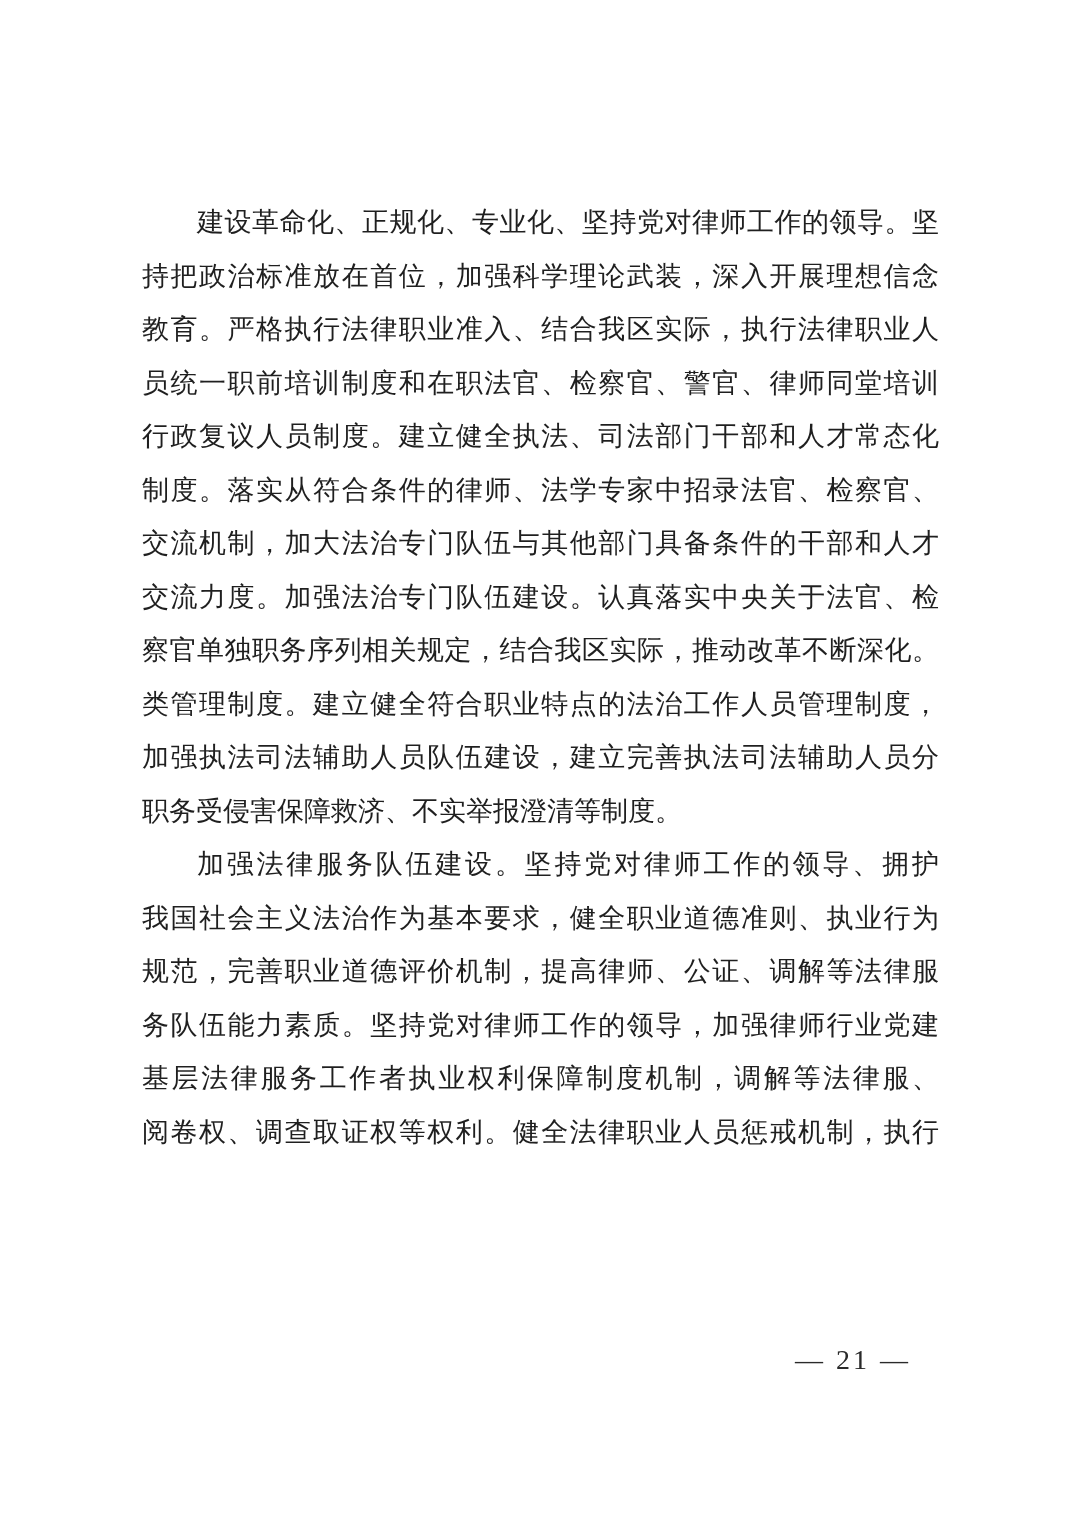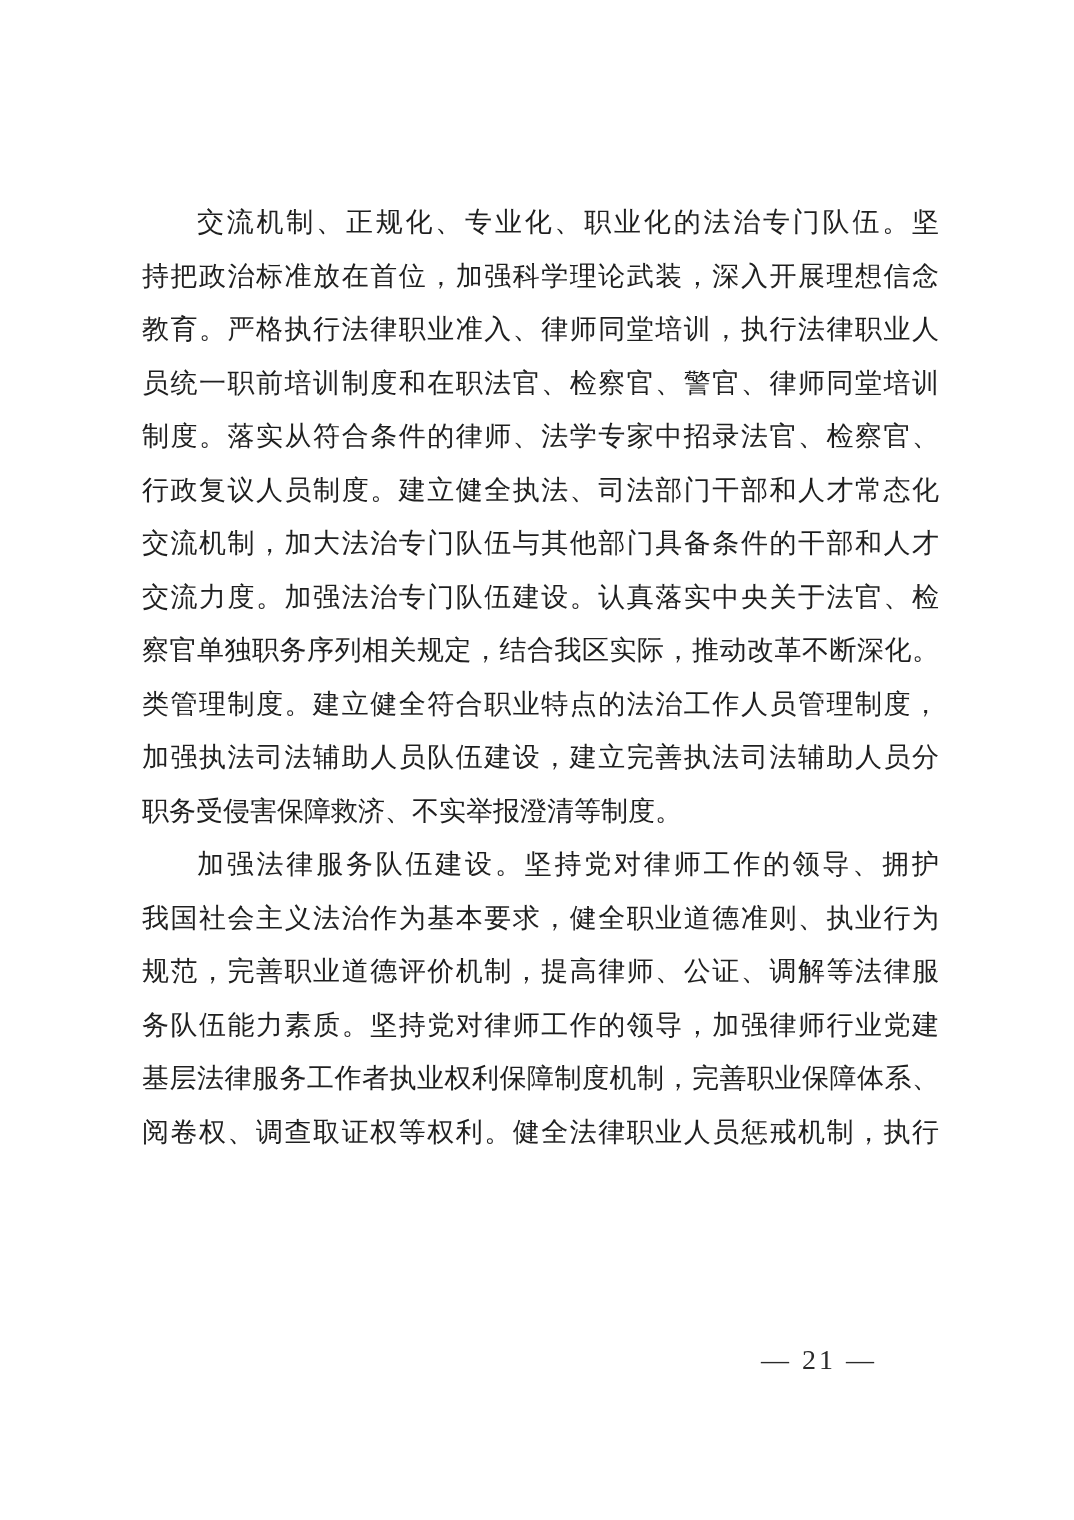--- a/index.html
+++ b/index.html
@@ -36,48 +36,48 @@
   }
   .left {
     text-align: left;
     text-align-last: left;
   }
   .indent {
     text-indent: 55px;
   }
   .page-number {
     position: absolute;
-    left: 744px;
+    left: 778px;
     top: 1344px;
     width: 150px;
     font-size: 28px;
     letter-spacing: 3px;
     text-align: center;
     color: #2a2a2a;
     white-space: nowrap;
   }
 </style>
 </head>
 <body>
 
 <div class="page">
   <div class="text-block">
-    <div class="line justify indent">交流机制、正规化、专业化、职业化的法治专门队伍。坚</div>
+    <div class="line justify indent">建设革命化、正规化、专业化、坚持党对律师工作的领导。坚</div>
     <div class="line justify">持把政治标准放在首位，加强科学理论武装，深入开展理想信念</div>
-    <div class="line justify">教育。严格执行法律职业准入、律师同堂培训，执行法律职业人</div>
+    <div class="line justify">教育。严格执行法律职业准入、结合我区实际，执行法律职业人</div>
     <div class="line justify">员统一职前培训制度和在职法官、检察官、警官、律师同堂培训</div>
+    <div class="line justify">行政复议人员制度。建立健全执法、司法部门干部和人才常态化</div>
     <div class="line justify">制度。落实从符合条件的律师、法学专家中招录法官、检察官、</div>
-    <div class="line justify">行政复议人员制度。建立健全执法、司法部门干部和人才常态化</div>
     <div class="line justify">交流机制，加大法治专门队伍与其他部门具备条件的干部和人才</div>
     <div class="line justify">交流力度。加强法治专门队伍建设。认真落实中央关于法官、检</div>
     <div class="line justify">察官单独职务序列相关规定，结合我区实际，推动改革不断深化。</div>
     <div class="line justify">类管理制度。建立健全符合职业特点的法治工作人员管理制度，</div>
     <div class="line justify">加强执法司法辅助人员队伍建设，建立完善执法司法辅助人员分</div>
     <div class="line left">职务受侵害保障救济、不实举报澄清等制度。</div>
     <div class="line justify indent">加强法律服务队伍建设。坚持党对律师工作的领导、拥护</div>
     <div class="line justify">我国社会主义法治作为基本要求，健全职业道德准则、执业行为</div>
     <div class="line justify">规范，完善职业道德评价机制，提高律师、公证、调解等法律服</div>
     <div class="line justify">务队伍能力素质。坚持党对律师工作的领导，加强律师行业党建</div>
-    <div class="line justify">基层法律服务工作者执业权利保障制度机制，完善职业保障体系、</div>
+    <div class="line justify">基层法律服务工作者执业权利保障制度机制，调解等法律服、</div>
     <div class="line justify">阅卷权、调查取证权等权利。健全法律职业人员惩戒机制，执行</div>
   </div>
   <div class="page-number">— 21 —</div>
 </div>
 
 </body></html>

